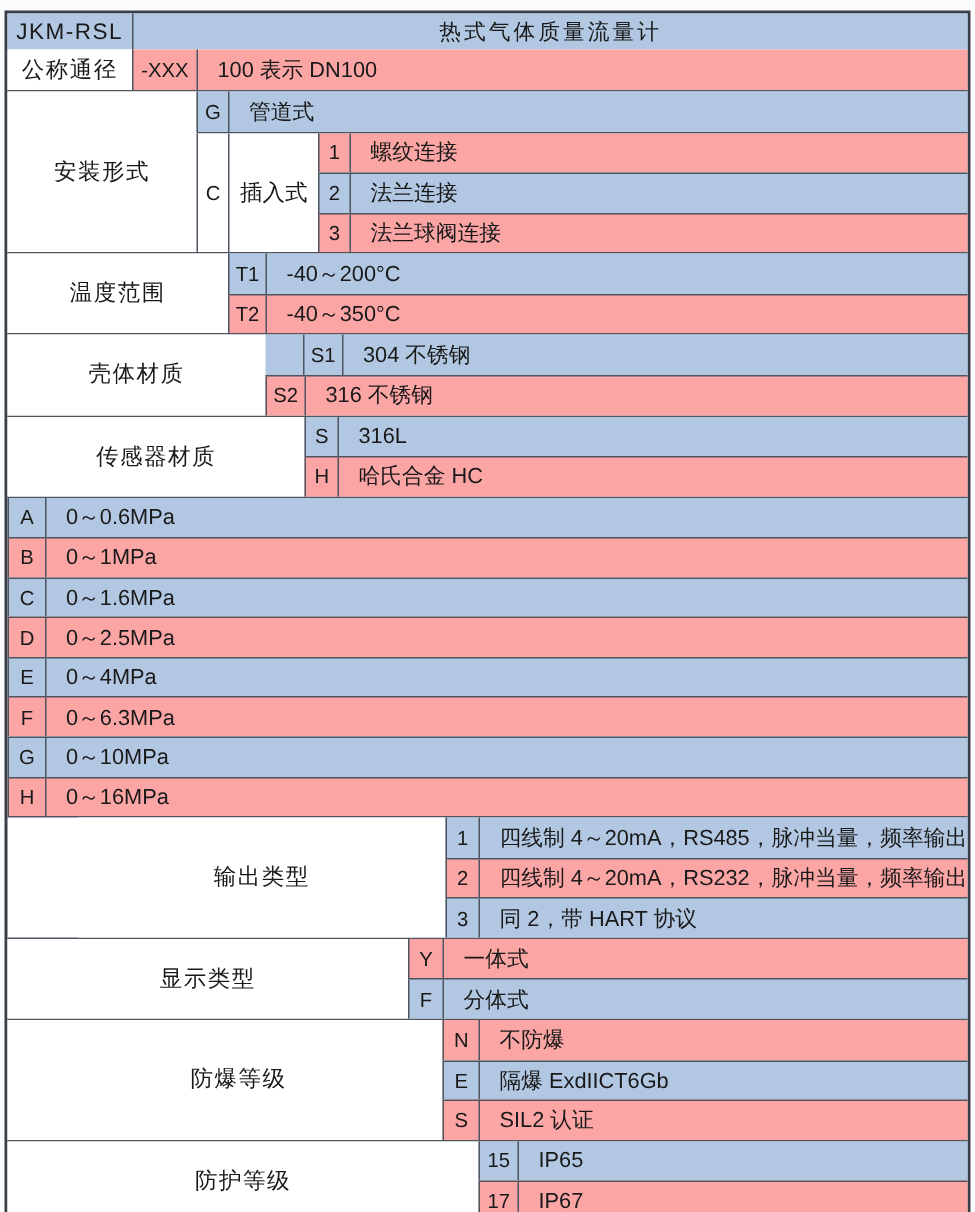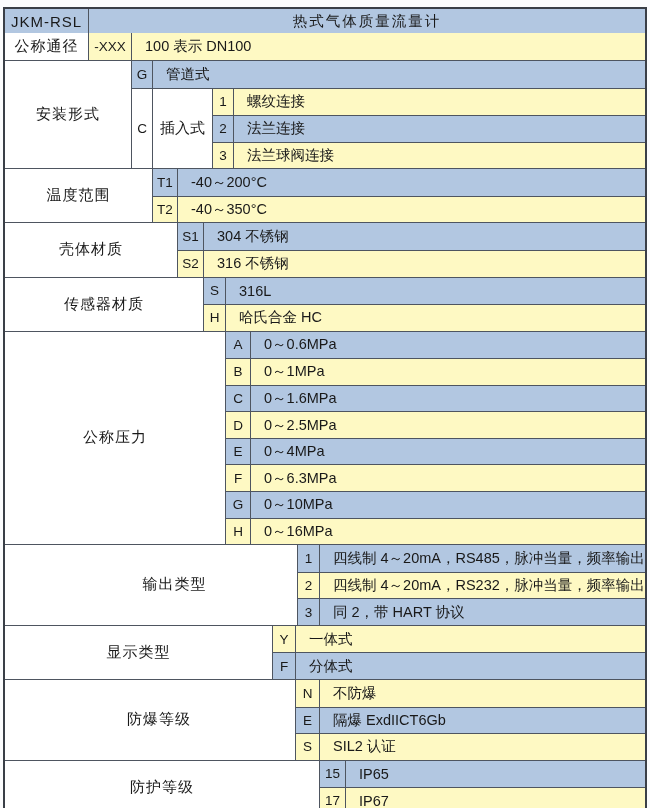--- a/index.html
+++ b/index.html
@@ -10,21 +10,21 @@
     --ink:#191919;
   }
   *{box-sizing:border-box;}
   body{margin:0;background:#f9fafb;font-family:"Liberation Sans","DejaVu Sans",sans-serif;color:var(--ink);}
   .page{position:relative;width:650px;height:808px;background:#fbfcfd;overflow:hidden;}
   .spec-table{position:absolute;left:3px;top:7px;width:644px;border:2px solid var(--outer);background:#ffffff;}
   .section{display:flex;border-top:1px solid var(--line);}
   .section:first-child{border-top:none;}
   .label-cell{flex:none;display:flex;align-items:center;justify-content:center;font-size:15px;letter-spacing:1px;background:#fff;}
   .body{flex:1;display:flex;flex-direction:column;min-width:0;}
-  .row{display:flex;height:var(--rowh);border-top:1px solid var(--line);background:#fef9c3;}
+  .row{display:flex;height:var(--rowh);border-top:1px solid var(--line);background:#fca5a5;}
   .body > :first-child{border-top:none;}
   .code-cell{flex:none;display:flex;align-items:center;justify-content:center;border-left:1px solid var(--line);font-size:13.5px;}
   .desc-cell{flex:1;display:flex;align-items:center;padding-left:13px;border-left:1px solid var(--line);font-size:14.5px;white-space:nowrap;min-width:0;overflow:hidden;}
   .desc-center{justify-content:center;padding-left:0;letter-spacing:2px;}
   .row.blue{background:var(--blue);}
   .group{display:flex;border-top:1px solid var(--line);}
   .group-code{flex:none;display:flex;align-items:center;justify-content:center;border-left:1px solid var(--line);font-size:13.5px;background:#fff;}
   .group-label{flex:none;display:flex;align-items:center;justify-content:center;border-left:1px solid var(--line);font-size:15px;background:#fff;}
   .subrows{flex:1;display:flex;flex-direction:column;min-width:0;}
   .subrows .row:first-child{border-top:none;}
@@ -92,21 +92,21 @@
             <div class="row">
               <div class="code-cell" style="width: 25px;">T2</div>
               <div class="desc-cell">-40～350°C</div>
             </div>
           </div>
         </div>
         <div class="section">
           <div class="label-cell" style="width: 172px;">壳体材质</div>
           <div class="body">
             <div class="row blue">
-              <div class="code-cell" style="width: 26px;">S1</div>
+              <div class="code-cell" style="width: 26px; margin-left: 25px;">S1</div>
               <div class="desc-cell">304 不锈钢</div>
             </div>
             <div class="row">
               <div class="code-cell" style="width: 26px;">S2</div>
               <div class="desc-cell">316 不锈钢</div>
             </div>
           </div>
         </div>
         <div class="section">
           <div class="label-cell" style="width: 198px;">传感器材质</div>
@@ -115,21 +115,20 @@
               <div class="code-cell" style="width: 22px;">S</div>
               <div class="desc-cell">316L</div>
             </div>
             <div class="row">
               <div class="code-cell" style="width: 22px;">H</div>
               <div class="desc-cell">哈氏合金 HC</div>
             </div>
           </div>
         </div>
         <div class="section">
-          <div class="label-cell" style="width: 220px;">公称压力</div>
           <div class="body">
             <div class="row blue">
               <div class="code-cell" style="width: 25px;">A</div>
               <div class="desc-cell">0～0.6MPa</div>
             </div>
             <div class="row">
               <div class="code-cell" style="width: 25px;">B</div>
               <div class="desc-cell">0～1MPa</div>
             </div>
             <div class="row blue">

